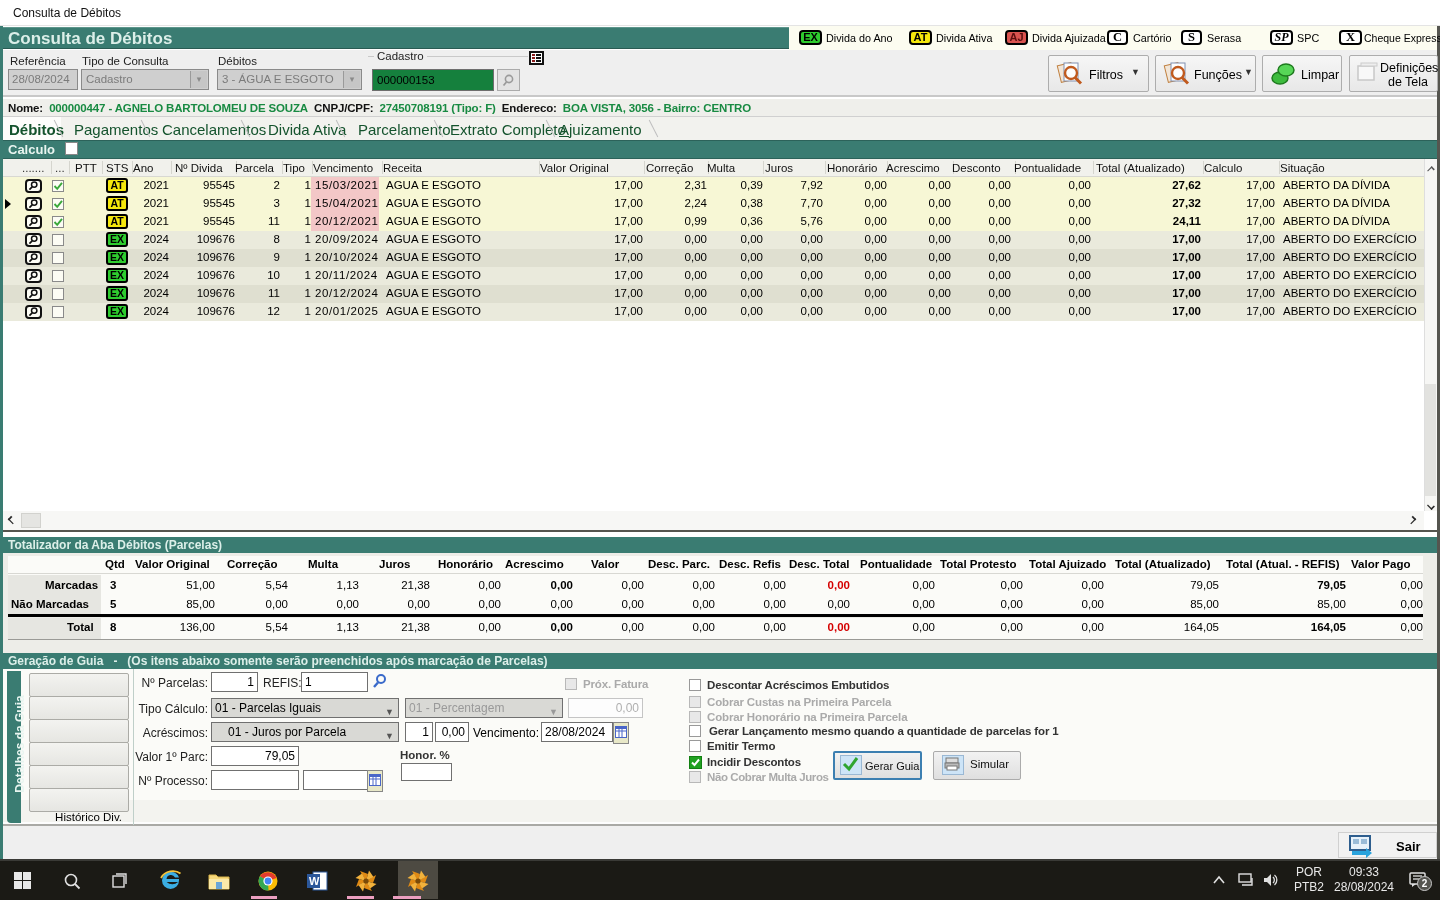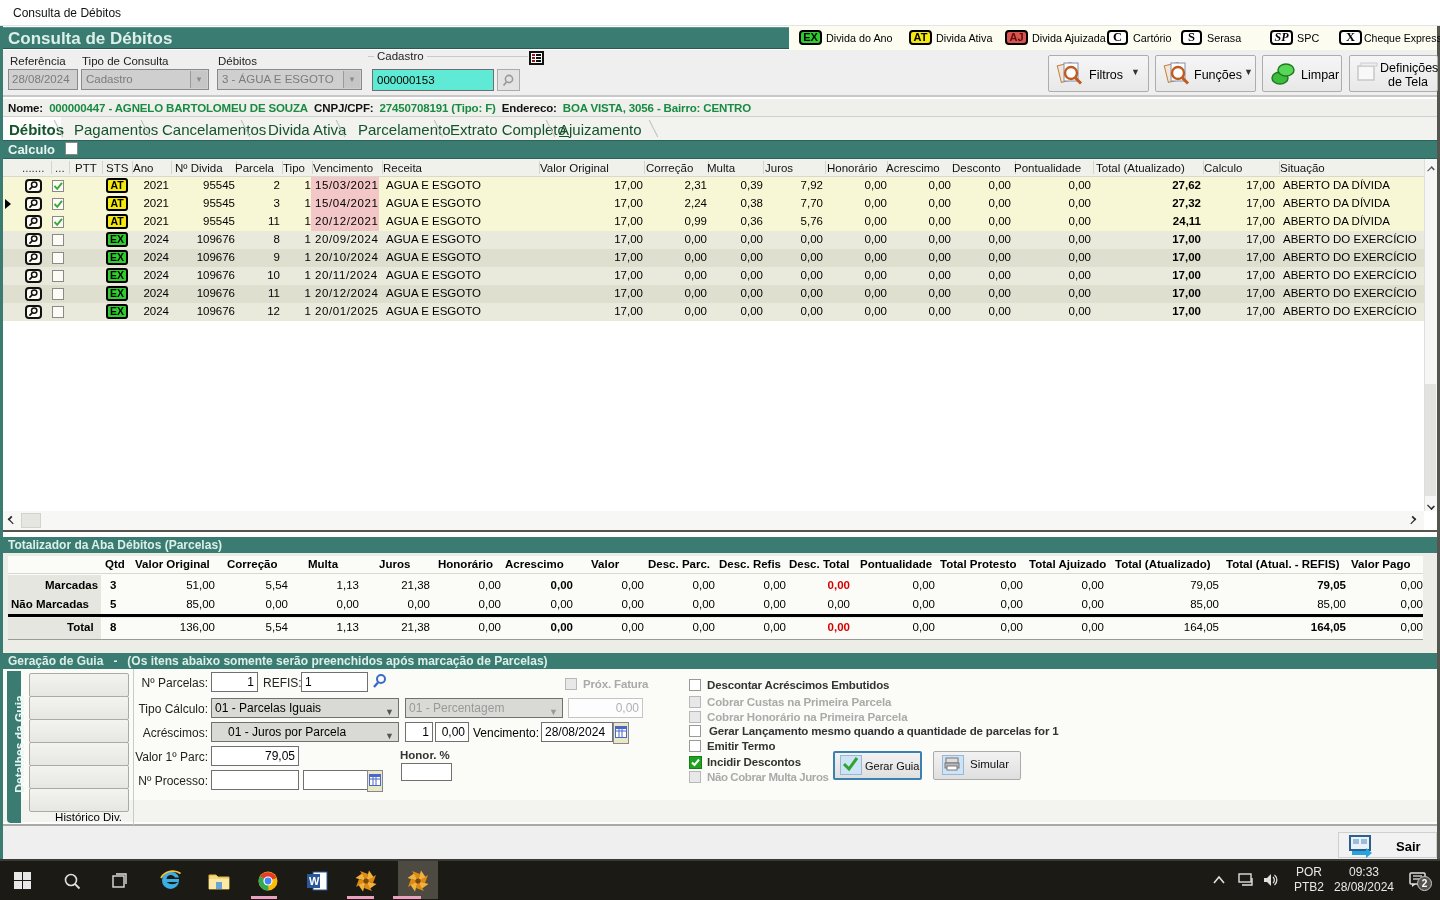--- a/index.html
+++ b/index.html
@@ -2,21 +2,21 @@
 <html><head>
 <meta charset="utf-8">
 <style>
 * { margin:0; padding:0; box-sizing:border-box; }
 html,body { width:1440px; height:900px; overflow:hidden; }
 body { font-family:"Liberation Sans", sans-serif; font-size:12px; color:#000; background:#fff; position:relative; }
 .abs { position:absolute; }
 .teal { background:#3A7C72; }
 .tealtext { color:#DCEFE9; }
 .bold { font-weight:bold; }
-.inp { border:1px solid #6E6E6E; background:#5eead4; font-size:11.5px; font-family:"Liberation Sans",sans-serif; }
+.inp { border:1px solid #6E6E6E; background:#15803d; font-size:11.5px; font-family:"Liberation Sans",sans-serif; }
 .inp-dis { border:1px solid #8a8a8a; background:#CFCFCF; color:#7b7b7b; }
 </style>
 </head>
 <body>
 
 <div class="abs" style="left:0;top:0;width:1440px;height:26px;background:#FFFFFF;border-bottom:1px solid #E4E4E4;">
   <div class="abs" style="left:13px;top:6px;font-size:12px;color:#111;">Consulta de Débitos</div>
 </div>
 
 <div class="abs teal" style="left:0;top:26px;width:3px;height:834px;"></div>

